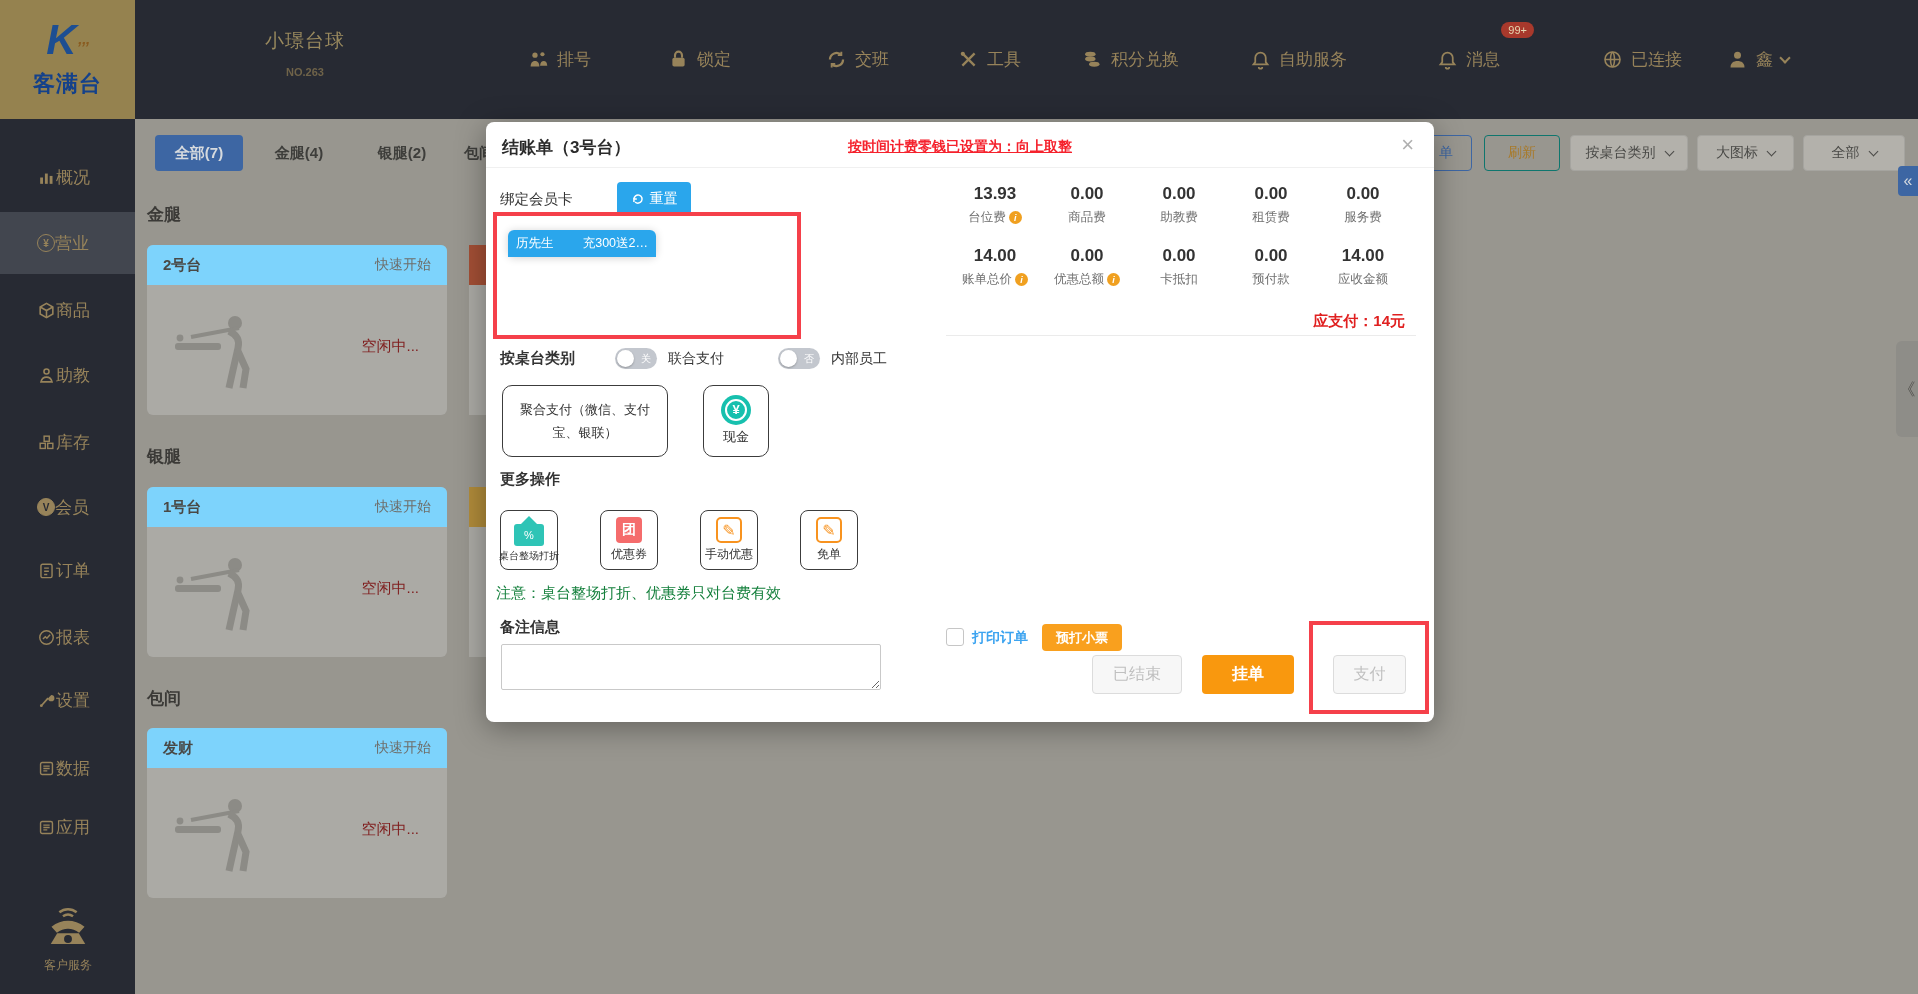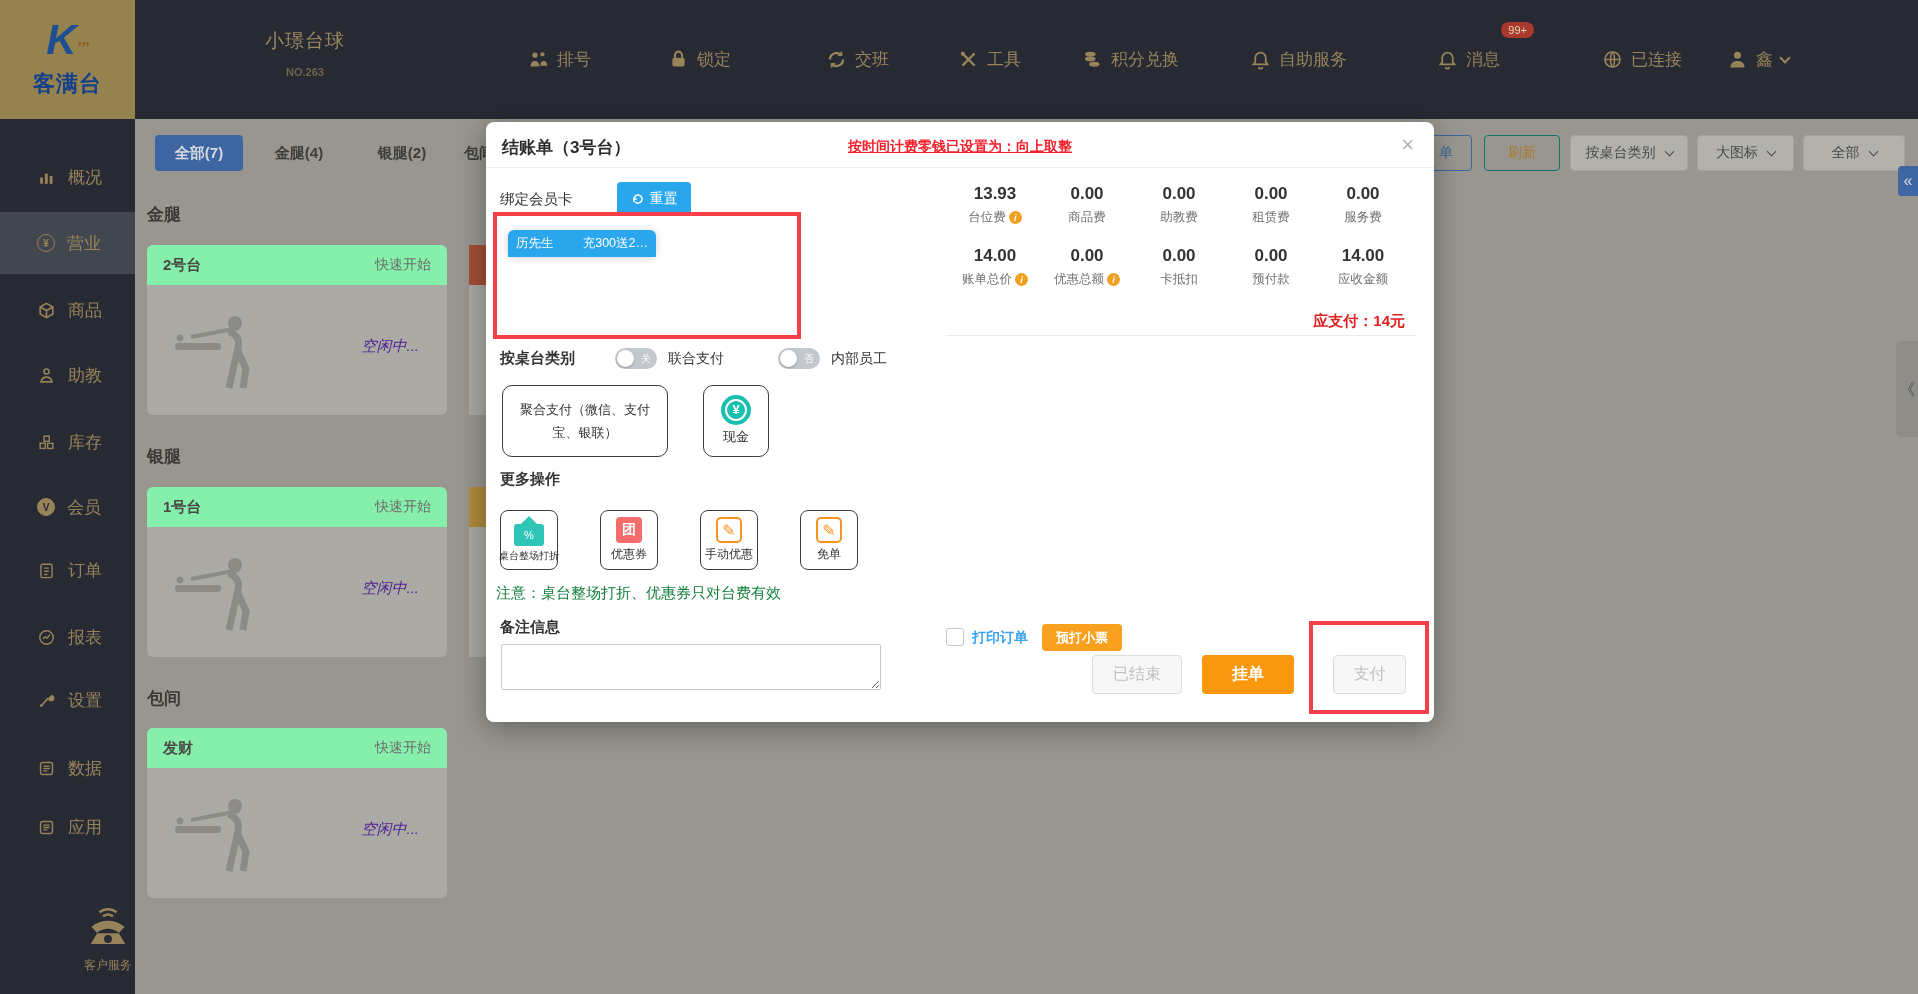--- a/index.html
+++ b/index.html
@@ -20,52 +20,52 @@
     color:#97835a; font-size:17px; cursor:pointer; }
   .nav-item svg { width:21px; height:21px; display:block; }
   .badge { position:absolute; top:-26px; right:-34px; background:#a8392c; color:#e6d6b0;
     font-size:11px; padding:2px 7px; border-radius:10px; }
   .chev { width:8px; height:8px; border-right:2px solid #97835a; border-bottom:2px solid #97835a;
     transform:rotate(45deg); margin-top:-4px; }
 
   
   .sidebar { position:absolute; left:0; top:119px; width:135px; height:875px; background:#272a33; z-index:2; }
   .side-item { position:absolute; left:0; width:135px; height:50px; display:flex; align-items:center;
-    padding-left:37px; gap:12px; color:#97835a; font-size:17px; cursor:pointer; }
+    padding-left:37px; gap:0; color:#97835a; font-size:17px; cursor:pointer; }
   .side-item svg { width:19px; height:19px; display:block; }
   .side-item.active { background:#42464f; height:62px; }
   .circle-icon { width:18px; height:18px; border:1.6px solid currentColor; border-radius:50%;
     display:flex; align-items:center; justify-content:center; font-size:10px; font-weight:bold; flex:0 0 auto; }
   .circle-icon.filled { background:currentColor; }
   .circle-icon.filled span { color:#272a33; }
-  .side-footer { position:absolute; left:0; bottom:20px; width:136px; text-align:center; color:#97835a;margin-left:40px; }
+  .side-footer { position:absolute; left:0; bottom:20px; width:136px; text-align:center; color:#97835a; }
   .side-footer svg { width:50px; height:46px; }
   .side-footer .cs-label { font-size:12px; margin-top:4px; }
 
   
   .tab { position:absolute; top:135px; height:36px; display:flex; align-items:center; justify-content:center;
     font-size:15px; font-weight:bold; color:#3e3e3b; cursor:pointer; border-radius:4px; }
   .tab.active { background:#3d66a3; color:#d6dade; }
   .tbtn { position:absolute; top:135px; height:36px; border-radius:4px; display:flex; align-items:center;
     justify-content:center; font-size:14px; cursor:pointer; }
   .tbtn.blue { border:1px solid #3d66a3; color:#3d66a3; background:transparent; }
   .tbtn.orange { border:1px solid #0f766e; color:#a87a2a; background:transparent; }
   .tbtn.dd { border:1px solid #a5a49f; color:#4a4a47; background:#b3b1ab; gap:10px; }
   .dd-chev { width:7px; height:7px; border-right:1.6px solid #4a4a47; border-bottom:1.6px solid #4a4a47;
     transform:rotate(45deg); margin-top:-3px; }
   .sec-title { position:absolute; left:147px; font-size:17px; font-weight:bold; color:#3b3a37; }
   .tcard { position:absolute; left:147px; width:300px; height:170px; background:#abaaa5; border-radius:6px;
     overflow:hidden; cursor:pointer; }
-  .tcard-head { height:40px; background:#86efac; display:flex; align-items:center; justify-content:space-between;
+  .tcard-head { height:40px; background:#7dd3fc; display:flex; align-items:center; justify-content:space-between;
     padding:0 16px; }
   .tcard-name { font-size:15px; font-weight:bold; color:#494946; }
   .tcard-action { font-size:14px; color:#6e6e6a; }
   .tcard-body { position:relative; height:130px; }
   .tcard-body svg { position:absolute; left:26px; top:28px; width:110px; height:78px; }
-  .tcard-status { position:absolute; right:28px; top:52px; font-size:15px; color:#4c1d95;font-style:italic; }
+  .tcard-status { position:absolute; right:28px; top:52px; font-size:15px; color:#7f1d1d; }
   .strip { position:absolute; left:469px; width:17px; height:170px; background:#abaaa5; overflow:hidden; }
   .strip .sh { height:40px; }
   .handle { position:absolute; cursor:pointer; display:flex; align-items:center; justify-content:center; }
 
   
   .modal { position:absolute; left:486px; top:122px; width:948px; height:600px; background:#ffffff;
     border-radius:8px; box-shadow:0 6px 30px rgba(0,0,0,.35); z-index:10; }
   .modal-head { position:absolute; left:0; top:0; width:100%; height:46px; border-bottom:1px solid #f0f0f0; }
   .modal-title { position:absolute; left:16px; top:14px; font-size:17px; font-weight:bold; color:#2b2b2b; }
   .modal-notice { position:absolute; left:0; right:0; top:16px; text-align:center; font-size:14px;

